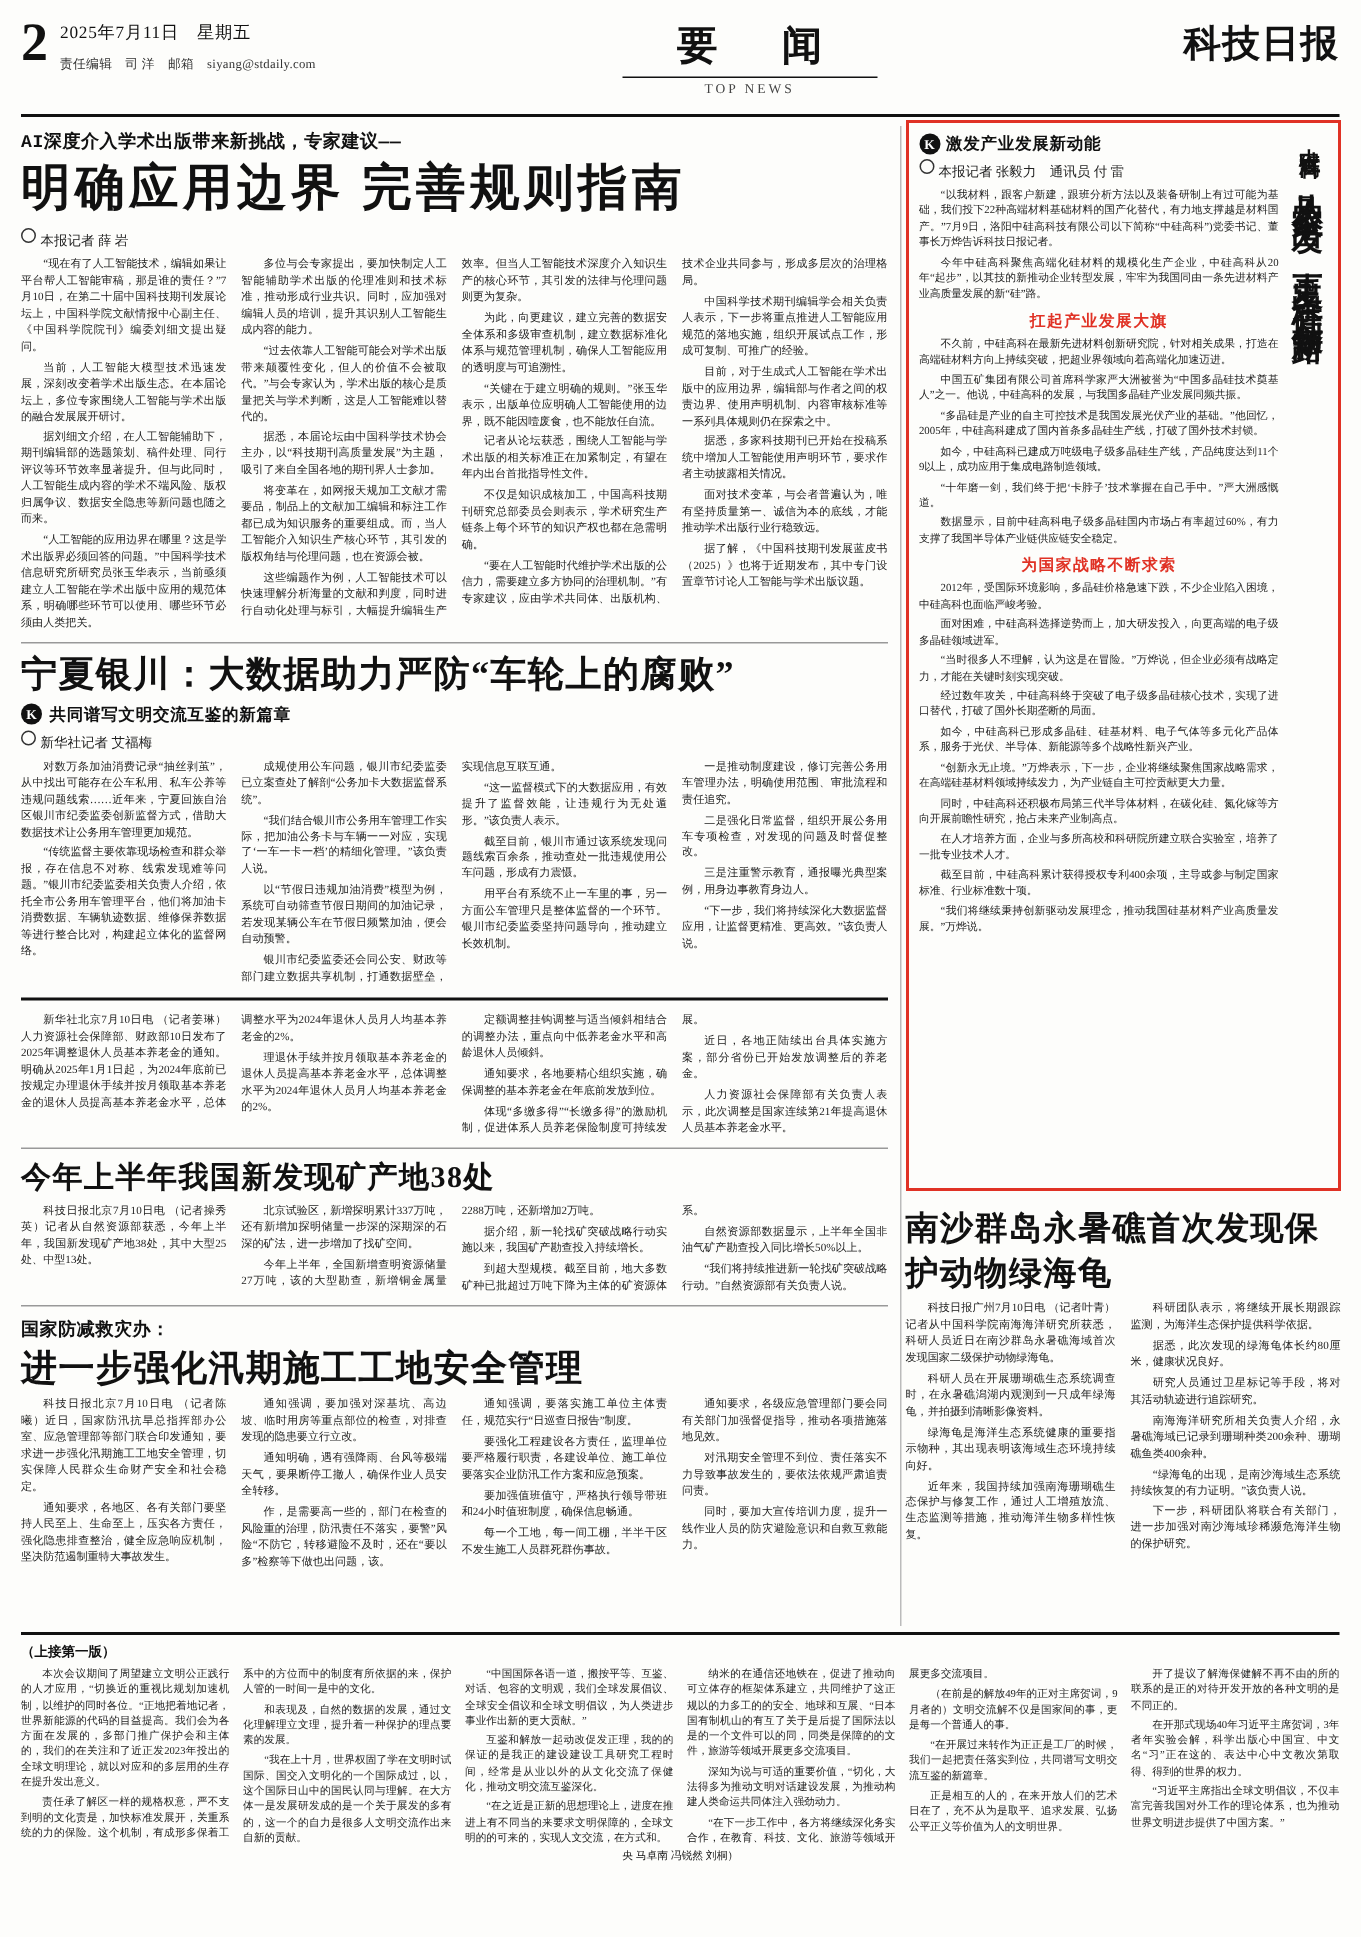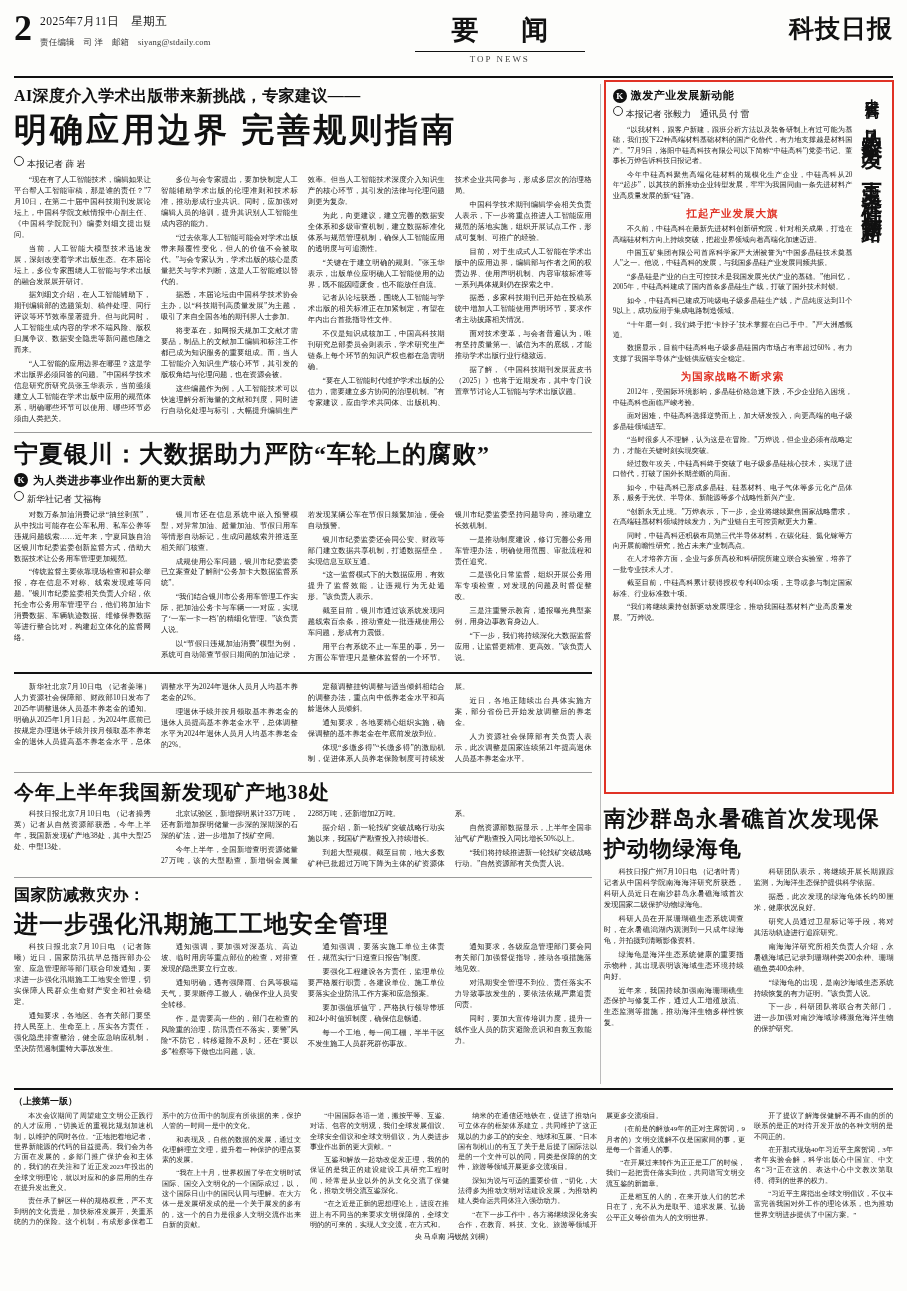--- a/index.html
+++ b/index.html
@@ -23,21 +23,21 @@
   .center-title .en{font-size:9px;letter-spacing:2px;color:#444;margin-top:2px;}
   .center-title .rule{width:170px;height:1px;background:#111;margin:3px auto 0 auto;}
   .brand{flex:0 0 auto;text-align:right;padding-top:2px;}
   .brand .name{font-size:25px;font-weight:bold;letter-spacing:1px;font-family:"Liberation Serif",serif;}
 
   
   .body-area{display:flex;margin-top:6px;height:1000px;}
   .left-zone{width:592px;padding-right:8px;box-sizing:border-box;border-right:1px solid #bbb;}
   .right-zone{width:295px;padding-left:8px;box-sizing:border-box;position:relative;}
 
-  .kicker{font-size:16px;font-weight:bold;letter-spacing:.4px;margin:2px 0 4px 0;}
+  .kicker{font-size:12px;font-weight:bold;letter-spacing:.4px;margin:2px 0 4px 0;font-family:Liberation Mono, monospace;}
   .headline-xl{font-size:33px;font-weight:bold;letter-spacing:3px;line-height:1.18;margin:2px 0 6px 0;}
   .headline-l{font-size:24px;font-weight:bold;letter-spacing:1px;line-height:1.2;margin:2px 0 4px 0;}
   .headline-m{font-size:20px;font-weight:bold;letter-spacing:1px;line-height:1.25;margin:2px 0 4px 0;}
   .byline{font-size:9px;color:#222;margin:2px 0 4px 0;}
   .byline .circ{display:inline-block;width:8px;height:8px;border:1px solid #333;border-radius:50%;margin-right:3px;vertical-align:1px;}
 
   .cols{column-gap:10px;font-size:7.4px;line-height:1.48;text-align:justify;color:#222;}
   .cols p{margin:0 0 3px 0;text-indent:2em;}
   .c4{column-count:4;}
   .c2{column-count:2;}
@@ -121,27 +121,26 @@
             <p>据了解，《中国科技期刊发展蓝皮书（2025）》也将于近期发布，其中专门设置章节讨论人工智能与学术出版议题。</p>
           </div>
       </div>
 
       <div class="hr-thin"></div>
 
       <div>
         <div class="headline-l">宁夏银川：大数据助力严防“车轮上的腐败”</div>
         <div class="badge-line">
           <span class="k-badge">K</span>
-          <span class="badge-text">为人类进步事业作出新的更大贡献</span>
+          <span class="badge-text">共同谱写文明交流互鉴的新篇章</span>
         </div>
         <div class="byline"><span class="circ"></span><span>新华社记者  艾福梅</span></div>
         <div class="cols c4" id="s2">
             <p>对数万条加油消费记录“抽丝剥茧”，从中找出可能存在公车私用、私车公养等违规问题线索……近年来，宁夏回族自治区银川市纪委监委创新监督方式，借助大数据技术让公务用车管理更加规范。</p>
             <p>“传统监督主要依靠现场检查和群众举报，存在信息不对称、线索发现难等问题。”银川市纪委监委相关负责人介绍，依托全市公务用车管理平台，他们将加油卡消费数据、车辆轨迹数据、维修保养数据等进行整合比对，构建起立体化的监督网络。</p>
-            <p>银川市还在信息系统中嵌入预警模型，对异常加油、超量加油、节假日用车等情形自动标记，生成问题线索并推送至相关部门核查。</p>
             <p>成规使用公车问题，银川市纪委监委已立案查处了解剖“公务加卡大数据监督系统”。</p>
             <p>“我们结合银川市公务用车管理工作实际，把加油公务卡与车辆一一对应，实现了‘一车一卡一档’的精细化管理。”该负责人说。</p>
             <p>以“节假日违规加油消费”模型为例，系统可自动筛查节假日期间的加油记录，若发现某辆公车在节假日频繁加油，便会自动预警。</p>
             <p>银川市纪委监委还会同公安、财政等部门建立数据共享机制，打通数据壁垒，实现信息互联互通。</p>
             <p>“这一监督模式下的大数据应用，有效提升了监督效能，让违规行为无处遁形。”该负责人表示。</p>
             <p>截至目前，银川市通过该系统发现问题线索百余条，推动查处一批违规使用公车问题，形成有力震慑。</p>
             <p>用平台有系统不止一车里的事，另一方面公车管理只是整体监督的一个环节。银川市纪委监委坚持问题导向，推动建立长效机制。</p>
             <p>一是推动制度建设，修订完善公务用车管理办法，明确使用范围、审批流程和责任追究。</p>
             <p>二是强化日常监督，组织开展公务用车专项检查，对发现的问题及时督促整改。</p>
             <p>三是注重警示教育，通报曝光典型案例，用身边事教育身边人。</p>

